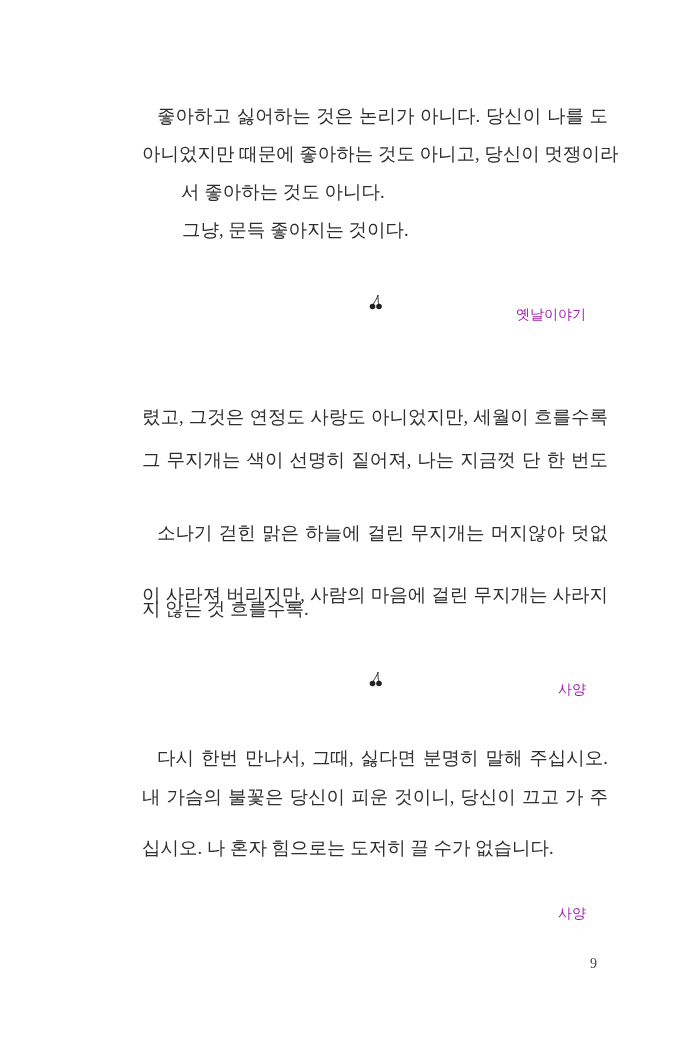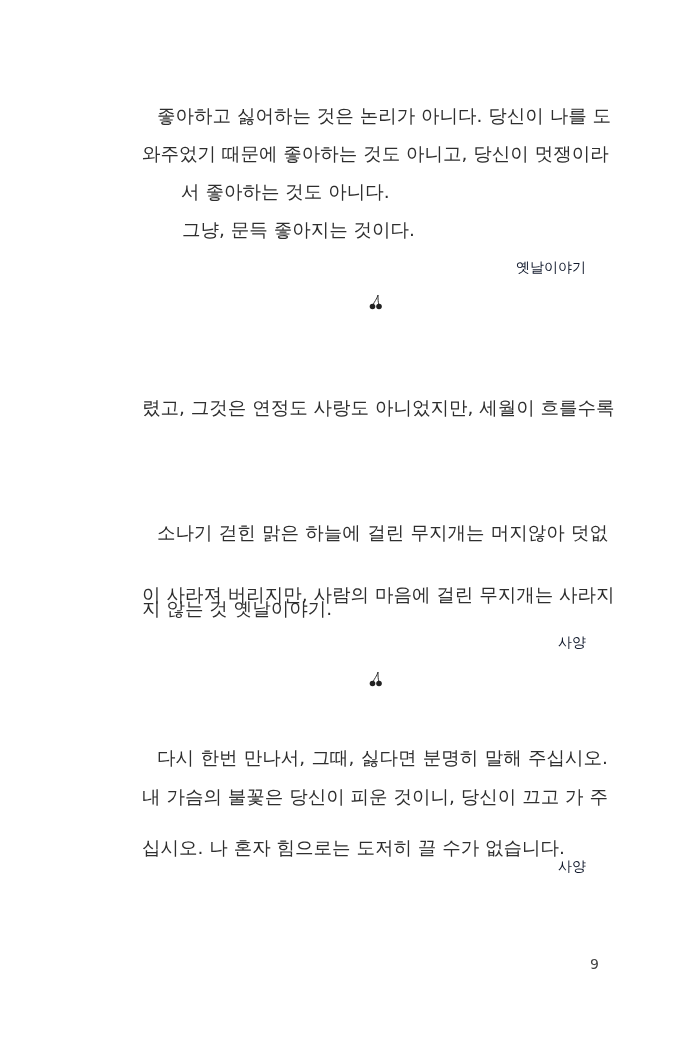--- a/index.html
+++ b/index.html
@@ -11,21 +11,21 @@
       width: 700px;
       height: 1053px;
       position: relative;
       overflow: hidden;
       font-family: "DejaVu Sans", "Liberation Sans", sans-serif;
       color: #2e2e2e;
     }
     .page {
       position: absolute;
       left: 0; top: 0;
-      width: 700px; height: 1053px;
+      width: 700px; height: 1053px; font-family: Liberation Serif, serif;
     }
     .line {
       position: absolute;
       left: 142px;
       width: 466px;
       font-size: 18.5px;
       line-height: 24px;
       white-space: nowrap;
       text-align: justify;
       text-align-last: justify;
@@ -36,22 +36,23 @@
     }
     .line.indent {
       left: 157px;
       width: 451px;
     }
     .sig {
       position: absolute;
       right: 114px;
       font-size: 14px;
       line-height: 18px;
-      color: #0f172a;
+      color: #a21caf;
       white-space: nowrap;
+      margin-top: 48px;
     }
     .divider {
       position: absolute;
       left: 366px;
       width: 20px;
       height: 18px;
     }
     .pagenum {
       position: absolute;
       left: 590px;
@@ -59,38 +60,39 @@
       font-size: 14px;
       color: #444;
     }
   </style>
 </head>
 <body>
 
 <div class="page">
 
   <div class="line indent" style="top:104px;">좋아하고 싫어하는 것은 논리가 아니다. 당신이 나를 도</div>
-  <div class="line" style="top:142px;">와주었기 때문에 좋아하는 것도 아니고, 당신이 멋쟁이라</div>
+  <div class="line" style="top:142px;">아니었지만 때문에 좋아하는 것도 아니고, 당신이 멋쟁이라</div>
   <div class="line last" style="top:180px;margin-left:39px;">서 좋아하는 것도 아니다.</div>
   <div class="line indent last" style="top:218px;margin-left:25px;">그냥, 문득 좋아지는 것이다.</div>
   <div class="sig" style="top:258px;">옛날이야기</div>
 
   <div class="divider" style="top:293px;">
     <svg width="20" height="18" viewBox="0 0 20 18">
       <path d="M12 2 C11 6 8 9 7 12" stroke="#333" stroke-width="1" fill="none"></path>
       <path d="M12 2 C12 6 12 9 13 12" stroke="#333" stroke-width="1" fill="none"></path>
       <circle cx="6.5" cy="13.5" r="2.8" fill="#222"></circle>
       <circle cx="13" cy="13.5" r="2.8" fill="#222"></circle>
     </svg>
   </div>
 
-  <div class="line" style="top:396px;">렸고, 그것은 연정도 사랑도 아니었지만, 세월이 흐를수록</div>
+  <div class="line" style="top:405px;">렸고, 그것은 연정도 사랑도 아니었지만, 세월이 흐를수록</div>
+  <div class="line" style="top:448px;">그 무지개는 색이 선명히 짙어져, 나는 지금껏 단 한 번도</div>
   <div class="line indent" style="top:521px;">소나기 걷힌 맑은 하늘에 걸린 무지개는 머지않아 덧없</div>
   <div class="line" style="top:536px;margin-top:47px;">이 사라져 버리지만, 사람의 마음에 걸린 무지개는 사라지</div>
-  <div class="line last" style="top:597px;">지 않는 것 옛날이야기.</div>
+  <div class="line last" style="top:597px;">지 않는 것 흐를수록.</div>
   <div class="sig" style="top:633px;">사양</div>
 
   <div class="divider" style="top:670px;">
     <svg width="20" height="18" viewBox="0 0 20 18">
       <path d="M12 2 C11 6 8 9 7 12" stroke="#333" stroke-width="1" fill="none"></path>
       <path d="M12 2 C12 6 12 9 13 12" stroke="#333" stroke-width="1" fill="none"></path>
       <circle cx="6.5" cy="13.5" r="2.8" fill="#222"></circle>
       <circle cx="13" cy="13.5" r="2.8" fill="#222"></circle>
     </svg>
   </div>

